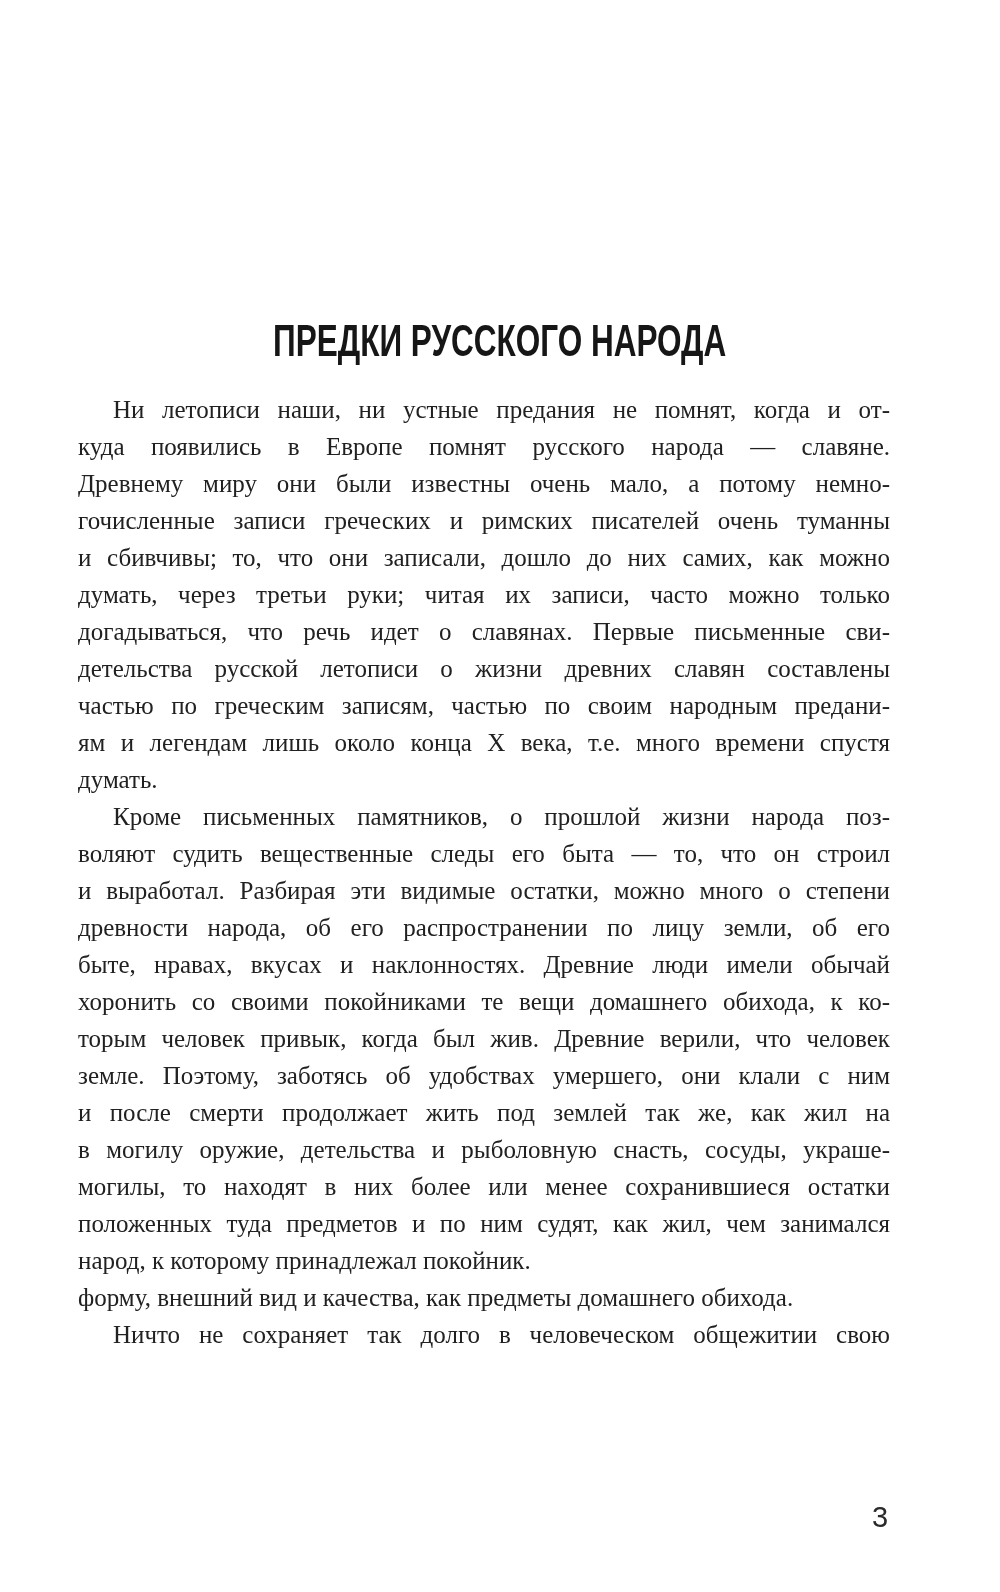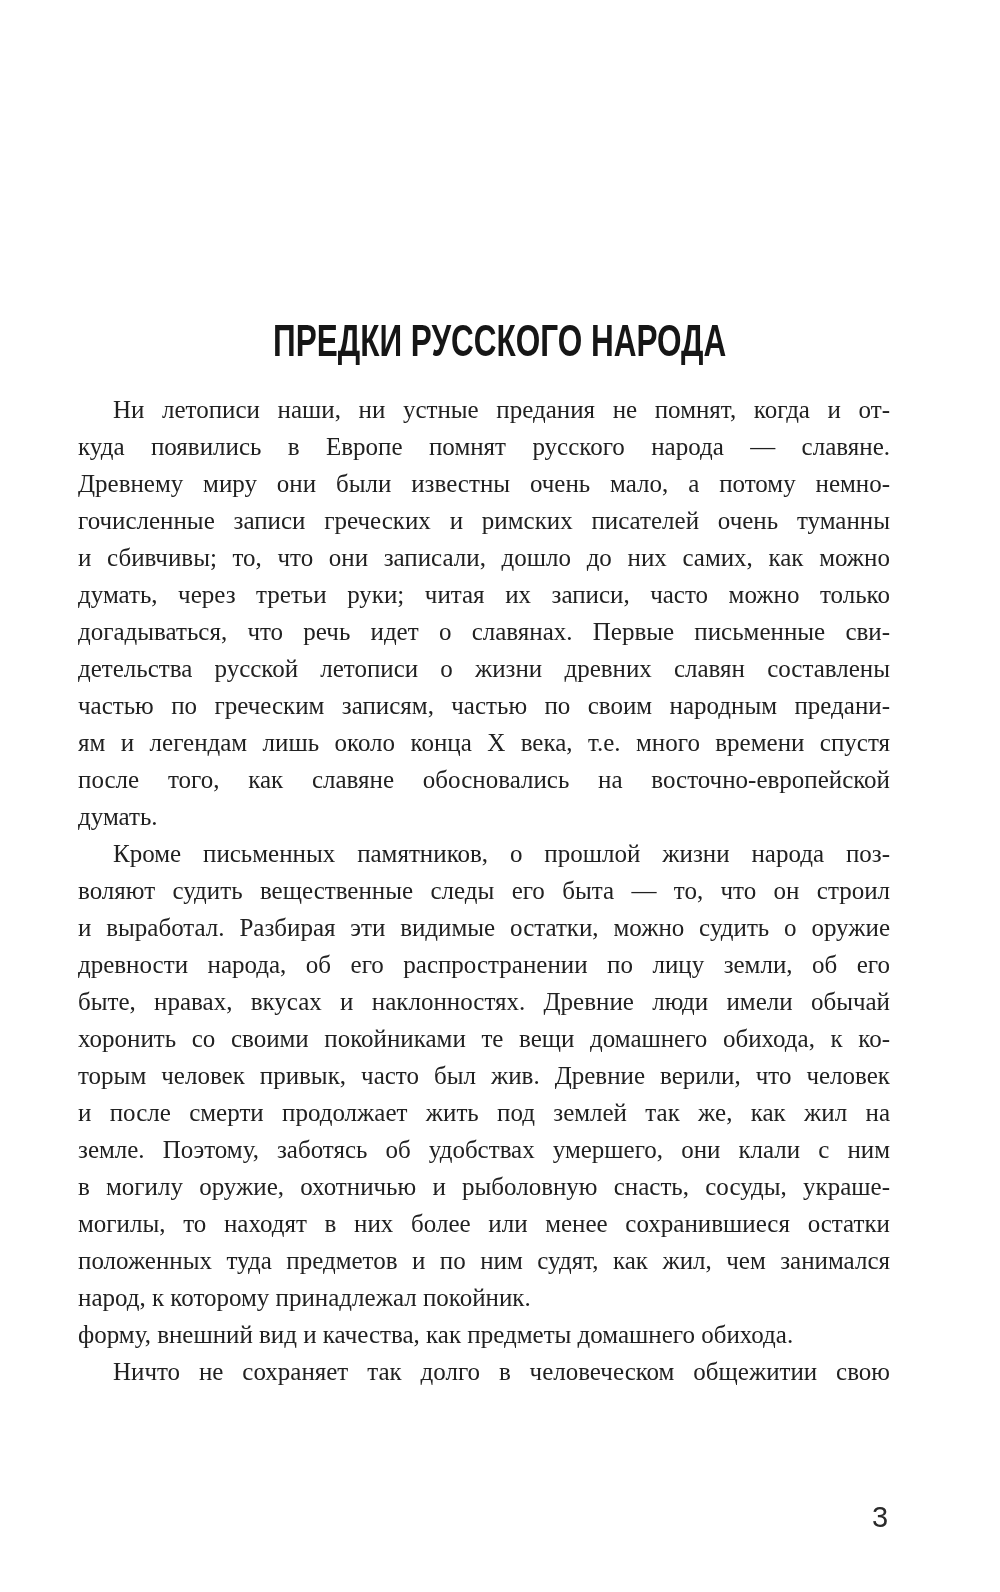--- a/index.html
+++ b/index.html
@@ -87,32 +87,31 @@
       <div class="line indent">Ни летописи наши, ни устные предания не помнят, когда и от-</div>
       <div class="line">куда появились в Европе помнят русского народа — славяне.</div>
       <div class="line">Древнему миру они были известны очень мало, а потому немно-</div>
       <div class="line">гочисленные записи греческих и римских писателей очень туманны</div>
       <div class="line">и сбивчивы; то, что они записали, дошло до них самих, как можно</div>
       <div class="line">думать, через третьи руки; читая их записи, часто можно только</div>
       <div class="line">догадываться, что речь идет о славянах. Первые письменные сви-</div>
       <div class="line">детельства русской летописи о жизни древних славян составлены</div>
       <div class="line">частью по греческим записям, частью по своим народным предани-</div>
       <div class="line">ям и легендам лишь около конца X века, т.е. много времени спустя</div>
-      <div class="line">после того, как славяне обосновались на восточно-европейской</div>
       <div class="line last">думать.</div>
       <div class="line indent">Кроме письменных памятников, о прошлой жизни народа поз-</div>
       <div class="line">воляют судить вещественные следы его быта — то, что он строил</div>
-      <div class="line">и выработал. Разбирая эти видимые остатки, можно судить о оружие</div>
+      <div class="line">и выработал. Разбирая эти видимые остатки, можно много о степени</div>
       <div class="line">древности народа, об его распространении по лицу земли, об его</div>
       <div class="line">быте, нравах, вкусах и наклонностях. Древние люди имели обычай</div>
       <div class="line">хоронить со своими покойниками те вещи домашнего обихода, к ко-</div>
-      <div class="line">торым человек привык, часто был жив. Древние верили, что человек</div>
+      <div class="line">торым человек привык, когда был жив. Древние верили, что человек</div>
+      <div class="line">земле. Поэтому, заботясь об удобствах умершего, они клали с ним</div>
       <div class="line">и после смерти продолжает жить под землей так же, как жил на</div>
-      <div class="line">земле. Поэтому, заботясь об удобствах умершего, они клали с ним</div>
-      <div class="line">в могилу оружие, охотничью и рыболовную снасть, сосуды, украше-</div>
+      <div class="line">в могилу оружие, детельства и рыболовную снасть, сосуды, украше-</div>
       <div class="line">могилы, то находят в них более или менее сохранившиеся остатки</div>
       <div class="line">положенных туда предметов и по ним судят, как жил, чем занимался</div>
       <div class="line last">народ, к которому принадлежал покойник.</div>
       <div class="line last">форму, внешний вид и качества, как предметы домашнего обихода.</div>
       <div class="line indent">Ничто не сохраняет так долго в человеческом общежитии свою</div>
     </div>
 
   <div class="pagenum">3</div>
 
 </div>

